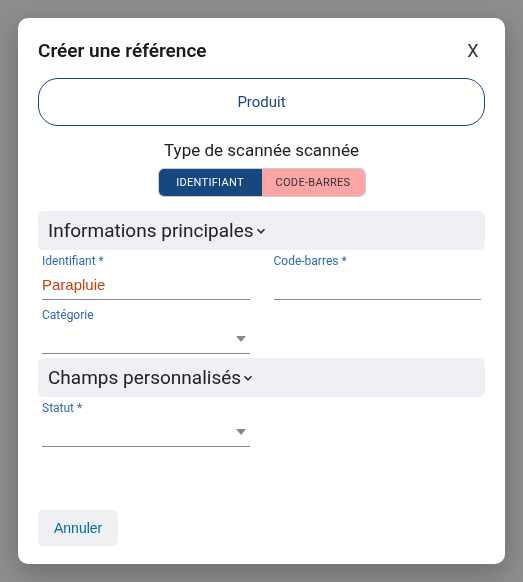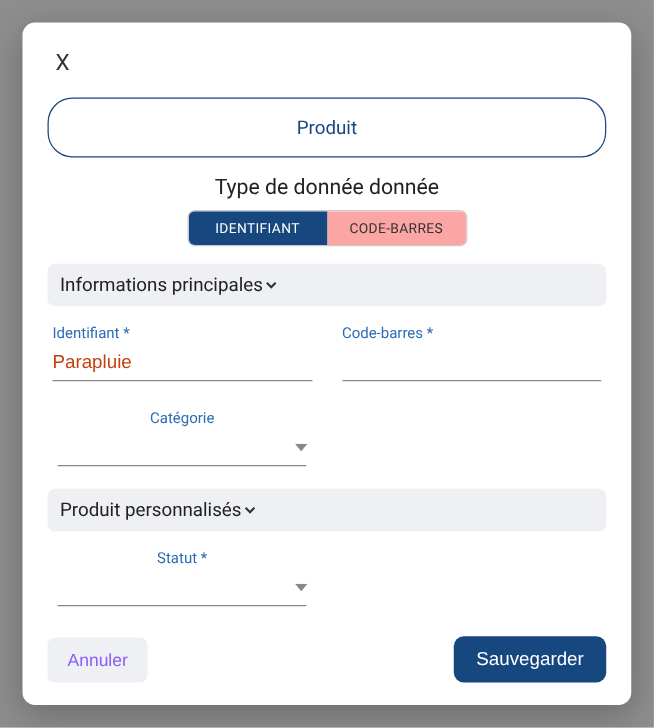--- a/index.html
+++ b/index.html
@@ -23,76 +23,77 @@
   .type-toggle { display: flex; gap: 20px; margin-bottom: 14px; }
   .type-btn {
     flex: 1; height: 48px; border-radius: 20px; display: flex; align-items: center; justify-content: center;
     font-size: 15px; cursor: pointer;
   }
   .type-btn.outline { border: 1.5px solid #16477f; color: #16477f; background: #fff; }
   .type-btn.solid { background: #16477f; color: #fff; border: 1.5px solid #16477f; }
 
   .scanned-label { text-align: center; font-size: 17px; color: #222; margin-bottom: 8px; }
   .segmented {
-    display: flex; width: 224px; margin: 0 auto 14px auto; border: 1px solid #ccc; border-radius: 6px; overflow: hidden;
+    display: flex; width: 208px; margin: 0 auto 14px auto; border: 1px solid #ccc; border-radius: 6px; overflow: hidden;
   }
   .seg-item { flex: 1; text-align: center; font-size: 11px; letter-spacing: 0.3px; padding: 7px 4px; cursor: pointer; }
   .seg-item.active { background: #16477f; color: #fff; }
   .seg-item.inactive { background: #fca5a5; color: #333; }
 
   .section-bar {
     background: #eef0f3; border-radius: 6px; padding: 8px 10px; display: flex; align-items: center; 
-    font-size: 15px; color: #222; margin-bottom: 10px;
+    font-size: 19px; color: #222; 
   }
   .chevron { display: inline-flex; }
   .chevron svg { width: 14px; height: 14px; }
 
-  .fields-row { display: flex; gap: 24px; margin: 4px 4px 18px 4px; }
+  .fields-row { display: flex; gap: 24px; margin: 4px 4px 4px 4px; }
   .field { flex: 1; display: flex; flex-direction: column; }
   .field-label { font-size: 12px; color: #2d6bb5; margin-bottom: 4px; }
   .field-input {
     border: none; border-bottom: 1px solid #888; background: transparent;
     font-size: 15px; color: #c2410c; padding: 4px 0 6px 0; outline: none;
   }
-  .select-wrap { position: relative; align-items: center; }
+  .select-wrap { position: relative; }
   .select-caret { position: absolute; right: 4px; bottom: 8px; pointer-events: none; }
   .select-caret svg { width: 10px; height: 6px; fill: #888; }
   .half { width: 48%; }
   .spacer-flex { flex: 1; }
 
   .footer { display: flex; justify-content: space-between; align-items: center; margin-top: auto; }
   .btn-cancel {
-    background: #eef0f3; color: #8b5cf6; border: none; border-radius: 6px;
+    background: #eef0f3; color: #0369a1; border: none; border-radius: 6px;
     padding: 10px 16px; font-size: 14px; cursor: pointer;
   }
   .btn-save {
     background: #16477f; color: #fff; border: none; border-radius: 8px;
     padding: 10px 18px; font-size: 15px; cursor: pointer;
   }
 </style>
 </head>
 <body>
 
 <div class="backdrop"></div>
 
 <div class="modal">
 
   <div class="modal-header">
+    <div class="modal-title">Créer une référence</div>
     <div class="close-x">
       <span>X</span>
     </div>
   </div>
 
   <div class="type-toggle">
     <div class="type-btn outline">
       <span>Produit</span>
     </div>
   </div>
 
-  <div class="scanned-label">Type de donnée donnée</div>
+  <div class="scanned-label">Type de scannée scannée</div>
   <div class="segmented">
     <div class="seg-item active">IDENTIFIANT</div>
     <div class="seg-item inactive">CODE-BARRES</div>
   </div>
 
   <div class="section-bar">
     <span>Informations principales</span>
     <span class="chevron">
       <svg viewBox="0 0 24 24" fill="none" stroke="#333" stroke-width="3">
           <polyline points="6 9 12 15 18 9"></polyline>
@@ -118,21 +119,21 @@
       <span class="select-caret">
         <svg viewBox="0 0 10 6">
             <polygon points="0,0 10,0 5,6"></polygon>
           </svg>
       </span>
     </div>
     <div class="spacer-flex"></div>
   </div>
 
   <div class="section-bar">
-    <span>Produit personnalisés</span>
+    <span>Champs personnalisés</span>
     <span class="chevron">
       <svg viewBox="0 0 24 24" fill="none" stroke="#333" stroke-width="3">
           <polyline points="6 9 12 15 18 9"></polyline>
         </svg>
     </span>
   </div>
 
   <div class="fields-row">
     <div class="field half select-wrap">
       <label class="field-label">Statut *</label>
@@ -141,16 +142,15 @@
         <svg viewBox="0 0 10 6">
             <polygon points="0,0 10,0 5,6"></polygon>
           </svg>
       </span>
     </div>
     <div class="spacer-flex"></div>
   </div>
 
   <div class="footer">
     <button class="btn-cancel">Annuler</button>
-    <button class="btn-save">Sauvegarder</button>
   </div>
 
 </div>
 
 </body></html>

